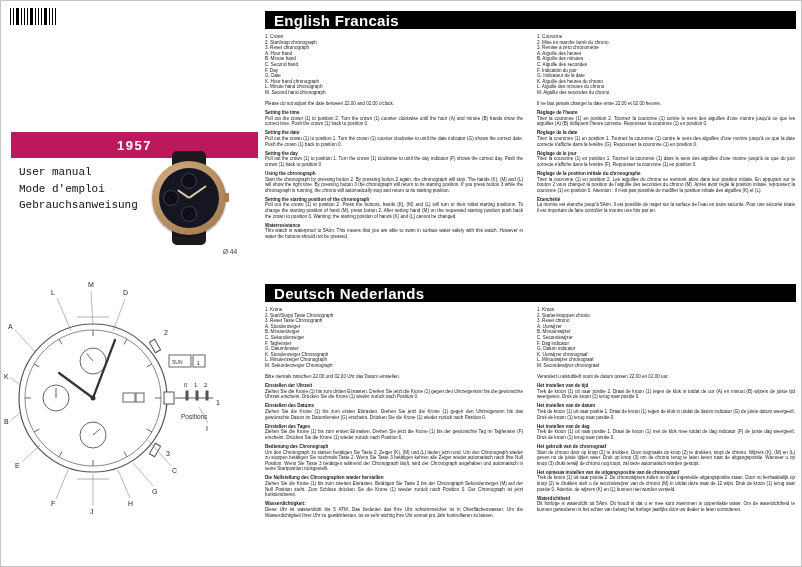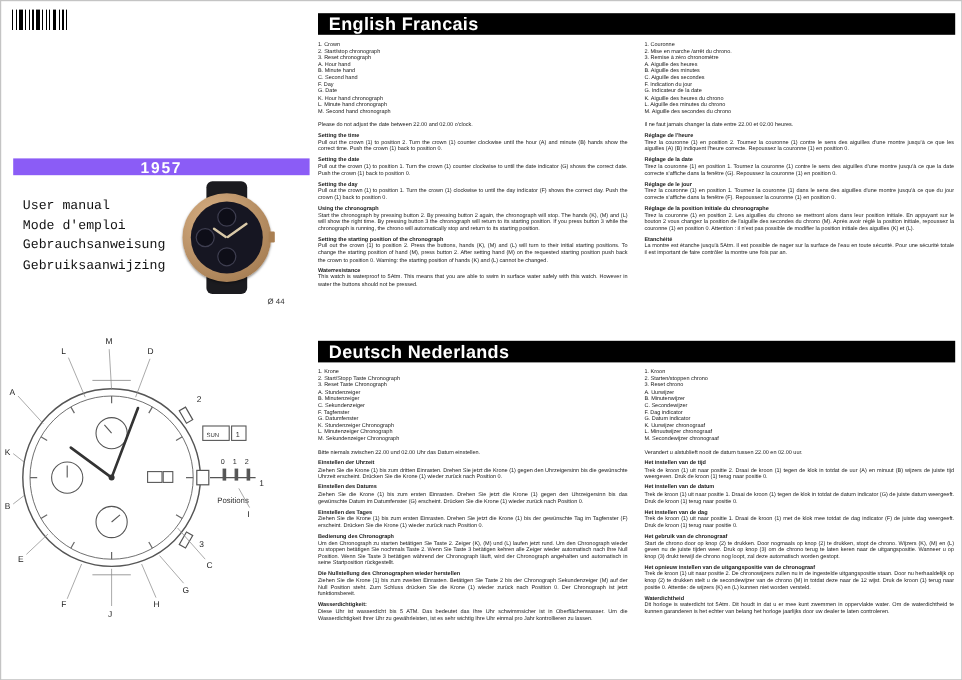--- a/index.html
+++ b/index.html
@@ -9,22 +9,22 @@
     position:relative; width:802px; height:567px; margin:0 auto;
     background:#ffffff; border:1px solid #c4c4c4; overflow:hidden; color:#1a1a1a;
   }
 
   
   .barcode {
     position:absolute; left:9px; top:7px; width:46px; height:17px;
     background:repeating-linear-gradient(90deg,#000 0 1px,transparent 1px 3px,#000 3px 4px,transparent 4px 6px,#000 6px 9px,transparent 9px 11px,#000 11px 12px,transparent 12px 14px);
   }
   .model-banner {
-    position:absolute; left:10px; top:131px; width:247px; height:14px;
-    background:#8b5cf6; color:#fff; display:flex; align-items:center; justify-content:center;
+    position:absolute; left:10px; top:131px; width:247px; height:26px;
+    background:#be185d; color:#fff; display:flex; align-items:center; justify-content:center;
     font-size:13px; font-weight:bold; letter-spacing:1.5px;
   }
   .titles { position:absolute; left:18px; top:163px; width:120px; }
   .title-line { font-size:11px; line-height:16.5px; color:#111;font-family:Liberation Mono, monospace; }
 
   
   .watch-photo { position:absolute; left:142px; top:150px; width:92px; height:94px; }
   .watch-photo .strap { position:absolute; left:29px; top:0; width:34px; height:100%; background:#1b1b1f; border-radius:5px; }
   .watch-photo .case {
     position:absolute; left:9px; top:10px; width:74px; height:74px; border-radius:50%;
@@ -67,21 +67,20 @@
 <div class="page">
 
   <div class="barcode"></div>
 
   <div class="model-banner">1957</div>
 
   <div class="titles">
     <div class="title-line">User manual</div>
     <div class="title-line">Mode d'emploi</div>
     <div class="title-line">Gebrauchsanweisung</div>
-    <div class="title-line">Gebruiksaanwijzing</div>
   </div>
 
   <div class="watch-photo">
     <div class="strap"></div>
     <div class="case">
       <div class="crown-nub"></div>
       <div class="dial">
         <div class="sub s1"></div>
         <div class="sub s2"></div>
         <div class="sub s3"></div>

